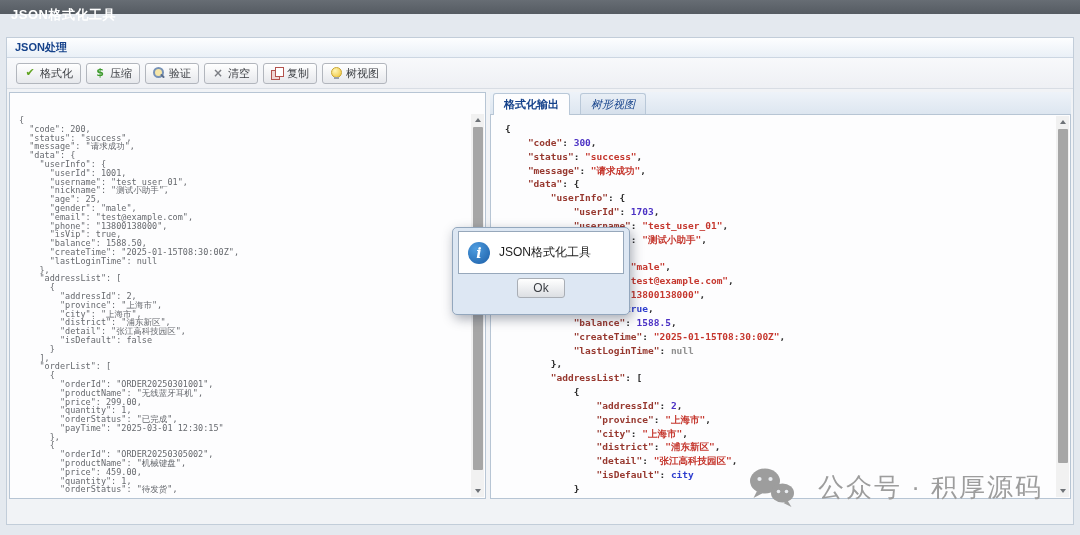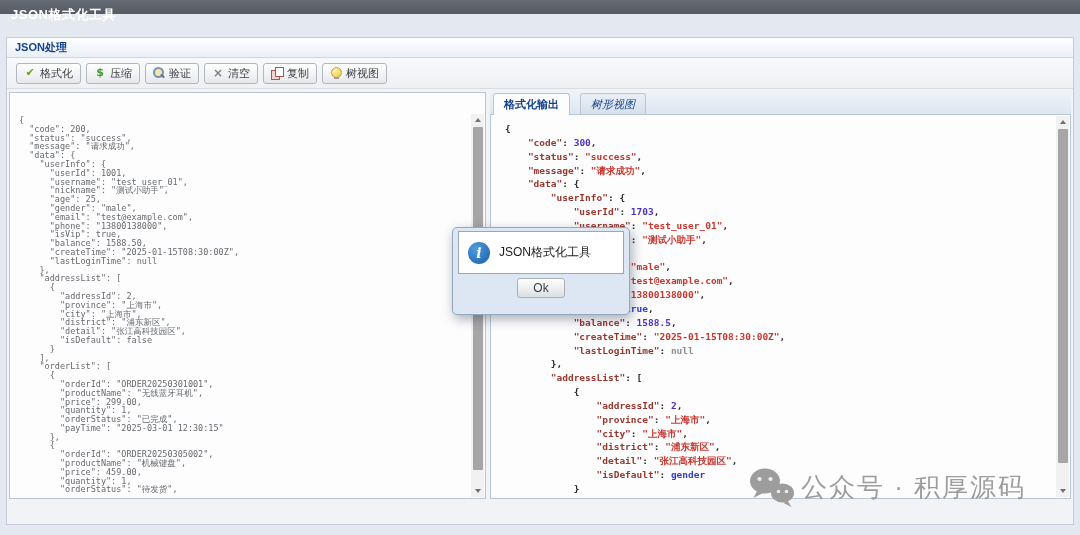--- a/index.html
+++ b/index.html
@@ -95,21 +95,21 @@
   .info-icon { width:22px; height:22px; border-radius:50%;
     background:radial-gradient(circle at 35% 30%, #4e9de0, #1b5da6);
     color:#fff; text-align:center; font:bold italic 14px/22px "DejaVu Serif", serif; flex:0 0 auto; }
   .dlg-msg { font:12px "Liberation Sans", sans-serif; color:#1c1c1c; }
   .dlg-footer { height:28px; display:flex; align-items:center; justify-content:center; }
   .ok-btn { width:48px; height:20px; border:1px solid #a9aeb5; border-radius:3px;
     background:linear-gradient(#ffffff,#dcdfe3); font:12px "Liberation Sans", sans-serif;
     color:#3c3f44; cursor:pointer; }
 
   
-  .watermark { position:absolute; left:748px; top:466px; display:flex; align-items:center; gap:6px;
+  .watermark { position:absolute; left:748px; top:466px; display:flex; align-items:center; gap:23px;
     z-index:20; pointer-events:none; }
   .watermark-text { font:26px "Liberation Sans", sans-serif; color:#9d9d9d; letter-spacing:2px; }
 
   
 </style>
 </head>
 <body>
 
 <div class="titlebar">
   <span>JSON格式化工具</span>
@@ -230,21 +230,21 @@
             <span style="color:#97382f">"createTime"</span>: <span style="color:#c5372e">"2025-01-15T08:30:00Z"</span>,
             <span style="color:#97382f">"lastLoginTime"</span>: <span style="color:#8f8f8f">null</span>
         },
         <span style="color:#97382f">"addressList"</span>: [
             {
                 <span style="color:#97382f">"addressId"</span>: <span style="color:#4c32c4">2</span>,
                 <span style="color:#97382f">"province"</span>: <span style="color:#c5372e">"上海市"</span>,
                 <span style="color:#97382f">"city"</span>: <span style="color:#c5372e">"上海市"</span>,
                 <span style="color:#97382f">"district"</span>: <span style="color:#c5372e">"浦东新区"</span>,
                 <span style="color:#97382f">"detail"</span>: <span style="color:#c5372e">"张江高科技园区"</span>,
-                <span style="color:#97382f">"isDefault"</span>: <span style="color:#2f3ecf">gender</span>
+                <span style="color:#97382f">"isDefault"</span>: <span style="color:#2f3ecf">city</span>
             }
         ]</pre>
         <div class="vscroll">
           <div class="sb-arrow sb-up"></div>
           <div class="sb-thumb" style="top:13px; bottom:34px;"></div>
           <div class="sb-arrow sb-down"></div>
         </div>
       </div>
     </div>
 

